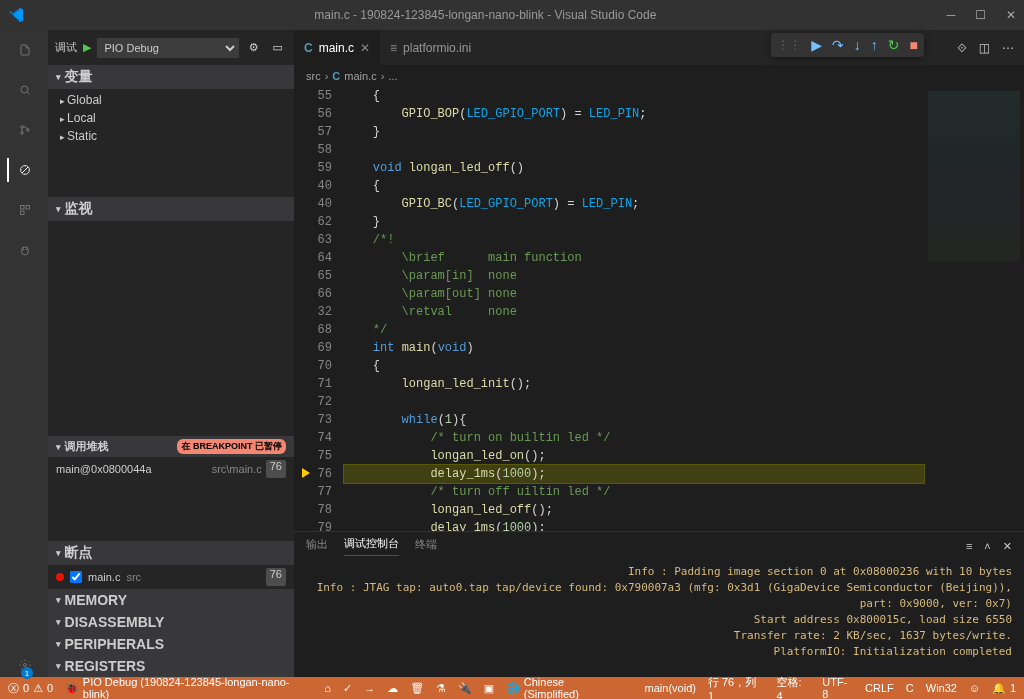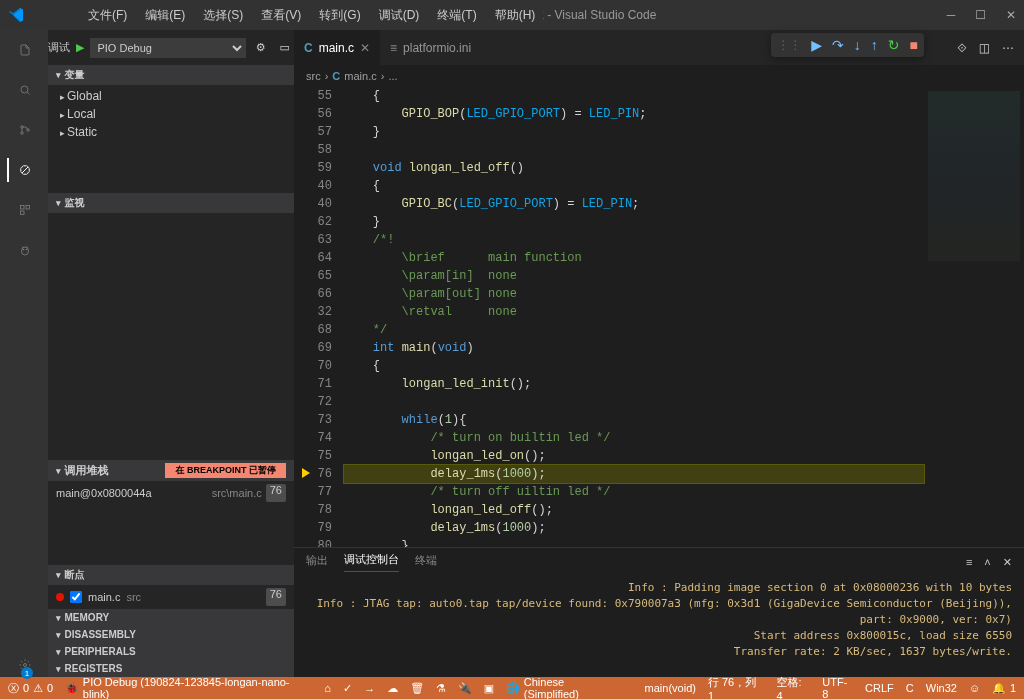--- a/index.html
+++ b/index.html
@@ -8,32 +8,32 @@
 .titlebar .title { flex: 1; text-align: center; color: #999; font-size: 12px; }
 .titlebar .win-controls { display: flex; gap: 20px; color: #aaa; }
 .menubar { height: 22px; background: #323233; display: flex; align-items: center; padding-left: 50px; gap: 2px; color: #ccc; font-size: 12px; position: absolute; top: 4px; left: 30px; }
 .menubar span { padding: 2px 8px; cursor: pointer; }
 .main-layout { display: flex; height: calc(100% - 30px - 22px); }
 .activitybar { width: 48px; background: #333333; display: flex; flex-direction: column; align-items: center; padding-top: 8px; gap: 16px; }
 .activitybar .ab-icon { width: 24px; height: 24px; display: flex; align-items: center; justify-content: center; cursor: pointer; color: #858585; border-left: 2px solid transparent; padding-left: 10px; margin-left: -10px; }
 .activitybar .ab-icon.active { color: #fff; border-left-color: #fff; }
 .activitybar .spacer { flex: 1; }
 .sidebar { width: 246px; background: #252526; display: flex; flex-direction: column; color: #ccc; }
-.sidebar-header { height: 35px; display: flex; align-items: center; padding: 0 0; gap: 6px; font-size: 11px; }
+.sidebar-header { height: 35px; display: flex; align-items: center; padding: 0 7px; gap: 6px; font-size: 11px; }
 .sidebar-header .play-btn { color: #4ec94e; }
 .sidebar-header select { flex: 1; background: #3c3c3c; border: 1px solid #3c3c3c; color: #ccc; font-size: 11px; padding: 2px; }
 .sidebar-header .icon-btn { color: #ccc; cursor: pointer; padding: 0 4px; }
-.section-hdr { background: #38383a; padding: 3px 8px; font-size: 10px; font-weight: bold; display: flex; align-items: center; cursor: pointer; }
+.section-hdr { background: #38383a; padding: 3px 8px; font-size: 14px; font-weight: bold; display: flex; align-items: center; cursor: pointer; }
 .section-hdr::before { content: "▾ "; font-size: 9px; margin-right: 4px; }
 .section-body { padding: 2px 0; font-size: 12px; }
 .tree-item { padding: 2px 12px; cursor: pointer; }
 .tree-item::before { content: "▸ "; font-size: 9px; }
 .sidebar .flex-spacer { flex: 1; }
 .callstack-header { display: flex; align-items: center; background: #38383a; padding: 3px 8px; font-size: 11px; font-weight: bold; }
-.callstack-header .badge { background: #f48771; color: #000; font-size: 9px; padding: 1px 10px; border-radius: 0; margin-left: auto; }
+.callstack-header .badge { background: #f48771; color: #000; font-size: 9px; padding: 1px 4px; border-radius: 6px; margin-left: auto; }
 .callstack-item { display: flex; padding: 3px 8px; font-size: 11px; align-items: center; }
 .callstack-item .right { margin-left: auto; color: #888; }
 .callstack-item .ln { background: #4d4d4d; padding: 0 4px; border-radius: 2px; margin-left: 4px; }
 .breakpoint-item { display: flex; padding: 3px 8px; font-size: 11px; align-items: center; gap: 6px; }
 .bp-dot { width: 8px; height: 8px; background: #e51400; border-radius: 50%; }
 .editor-area { flex: 1; display: flex; flex-direction: column; background: #1e1e1e; min-width: 0; }
 .tabs { height: 35px; background: #252526; display: flex; align-items: stretch; position: relative; }
 .tab { display: flex; align-items: center; padding: 0 10px; font-size: 12px; color: #969696; gap: 6px; cursor: pointer; }
 .tab.active { background: #1e1e1e; color: #fff; }
 .tab .c-icon { color: #519aba; font-size: 12px; font-weight: bold; }
@@ -50,21 +50,21 @@
 .minimap { width: 100px; background: #1e1e1e; padding: 4px; }
 .minimap-content { width: 100%; height: 170px; background: linear-gradient(180deg, rgba(78,201,176,0.08) 0%, rgba(86,156,214,0.06) 50%, rgba(106,153,85,0.06) 100%); font-size: 2px; line-height: 3px; color: rgba(200,200,200,0.2); overflow: hidden; }
 .ln { position: relative; height: 18px; }
 .ln.curr { background: rgba(128,128,0,0.35); outline: 1px solid rgba(128,128,0,0.6); }
 .bp-marker { position: absolute; left: -42px; top: 3px; width: 0; height: 0; border-left: 8px solid #ffcc00; border-top: 5px solid transparent; border-bottom: 5px solid transparent; }
 .kw { color: #569cd6; }
 .fn { color: #dcdcaa; }
 .mc { color: #0ea5e9; }
 .num { color: #b5cea8; }
 .cm { color: #6a9955; }
-.panel { height: 130px; background: #1e1e1e; border-top: 1px solid #333; display: flex; flex-direction: column; }
+.panel { height: 146px; background: #1e1e1e; border-top: 1px solid #333; display: flex; flex-direction: column; }
 .panel-tabs { display: flex; height: 28px; align-items: center; padding: 0 12px; gap: 16px; font-size: 11px; color: #888; }
 .panel-tabs .pt { cursor: pointer; padding-bottom: 4px; }
 .panel-tabs .pt.active { color: #fff; border-bottom: 1px solid #0e639c; }
 .panel-tabs .pt-actions { margin-left: auto; display: flex; gap: 12px; color: #ccc; }
 .panel-content { flex: 1; overflow: auto; padding: 4px 12px; font-family: Consolas, monospace; font-size: 11px; line-height: 16px; }
 .log-info { color: #d7ba7d; text-align: right; }
 .statusbar { height: 22px; background: #cc6633; color: #fff; display: flex; align-items: center; font-size: 11px; padding: 0 8px; gap: 12px; }
 .statusbar .sb-item { display: flex; align-items: center; gap: 4px; cursor: pointer; }
 .statusbar .sb-spacer { flex: 1; }
 .chk { width: 12px; height: 12px; }
@@ -73,30 +73,20 @@
 </head>
 <body>
 
 <div class="titlebar">
   <span>
     <svg width="16" height="16" viewBox="0 0 16 16">
         <path fill="#0098ff" d="M12 1L5 8l7 7 3-1.5V2.5z"></path>
         <path fill="#007acc" d="M5 8L1 5l1-1 3 2 7-5v2L5 8l7 5v2L5 8z"></path>
       </svg>
   </span>
-  <div class="menubar">
-    <span>文件(F)</span>
-    <span>编辑(E)</span>
-    <span>选择(S)</span>
-    <span>查看(V)</span>
-    <span>转到(G)</span>
-    <span>调试(D)</span>
-    <span>终端(T)</span>
-    <span>帮助(H)</span>
-  </div>
   <div class="title">main.c - 190824-123845-longan-nano-blink - Visual Studio Code</div>
   <div class="win-controls">
     <span>─</span>
     <span>☐</span>
     <span>✕</span>
   </div>
 </div>
 
 <div class="main-layout">
 
@@ -293,20 +283,21 @@
           <span>≡</span>
           <span>˄</span>
           <span>✕</span>
         </div>
       </div>
       <div class="panel-content" id="panelcontent">
           <div class="log-info">Info : Padding image section 0 at 0x08000236 with 10 bytes</div>
           <div class="log-info">Info : JTAG tap: auto0.tap tap/device found: 0x790007a3 (mfg: 0x3d1 (GigaDevice Semiconductor (Beijing)), part: 0x9000, ver: 0x7)</div>
           <div class="log-info">Start address 0x800015c, load size 6550</div>
           <div class="log-info">Transfer rate: 2 KB/sec, 1637 bytes/write.</div>
+          <div class="log-info">PlatformIO: Initialization completed</div>
         </div>
     </div>
   </div>
 </div>
 
 <div class="statusbar">
   <span class="sb-item">ⓧ <span>0</span> ⚠ <span>0</span></span>
   <span class="sb-item">🐞 <span>PIO Debug (190824-123845-longan-nano-blink)</span></span>
   <span class="sb-item">⌂</span>
   <span class="sb-item">✓</span>

